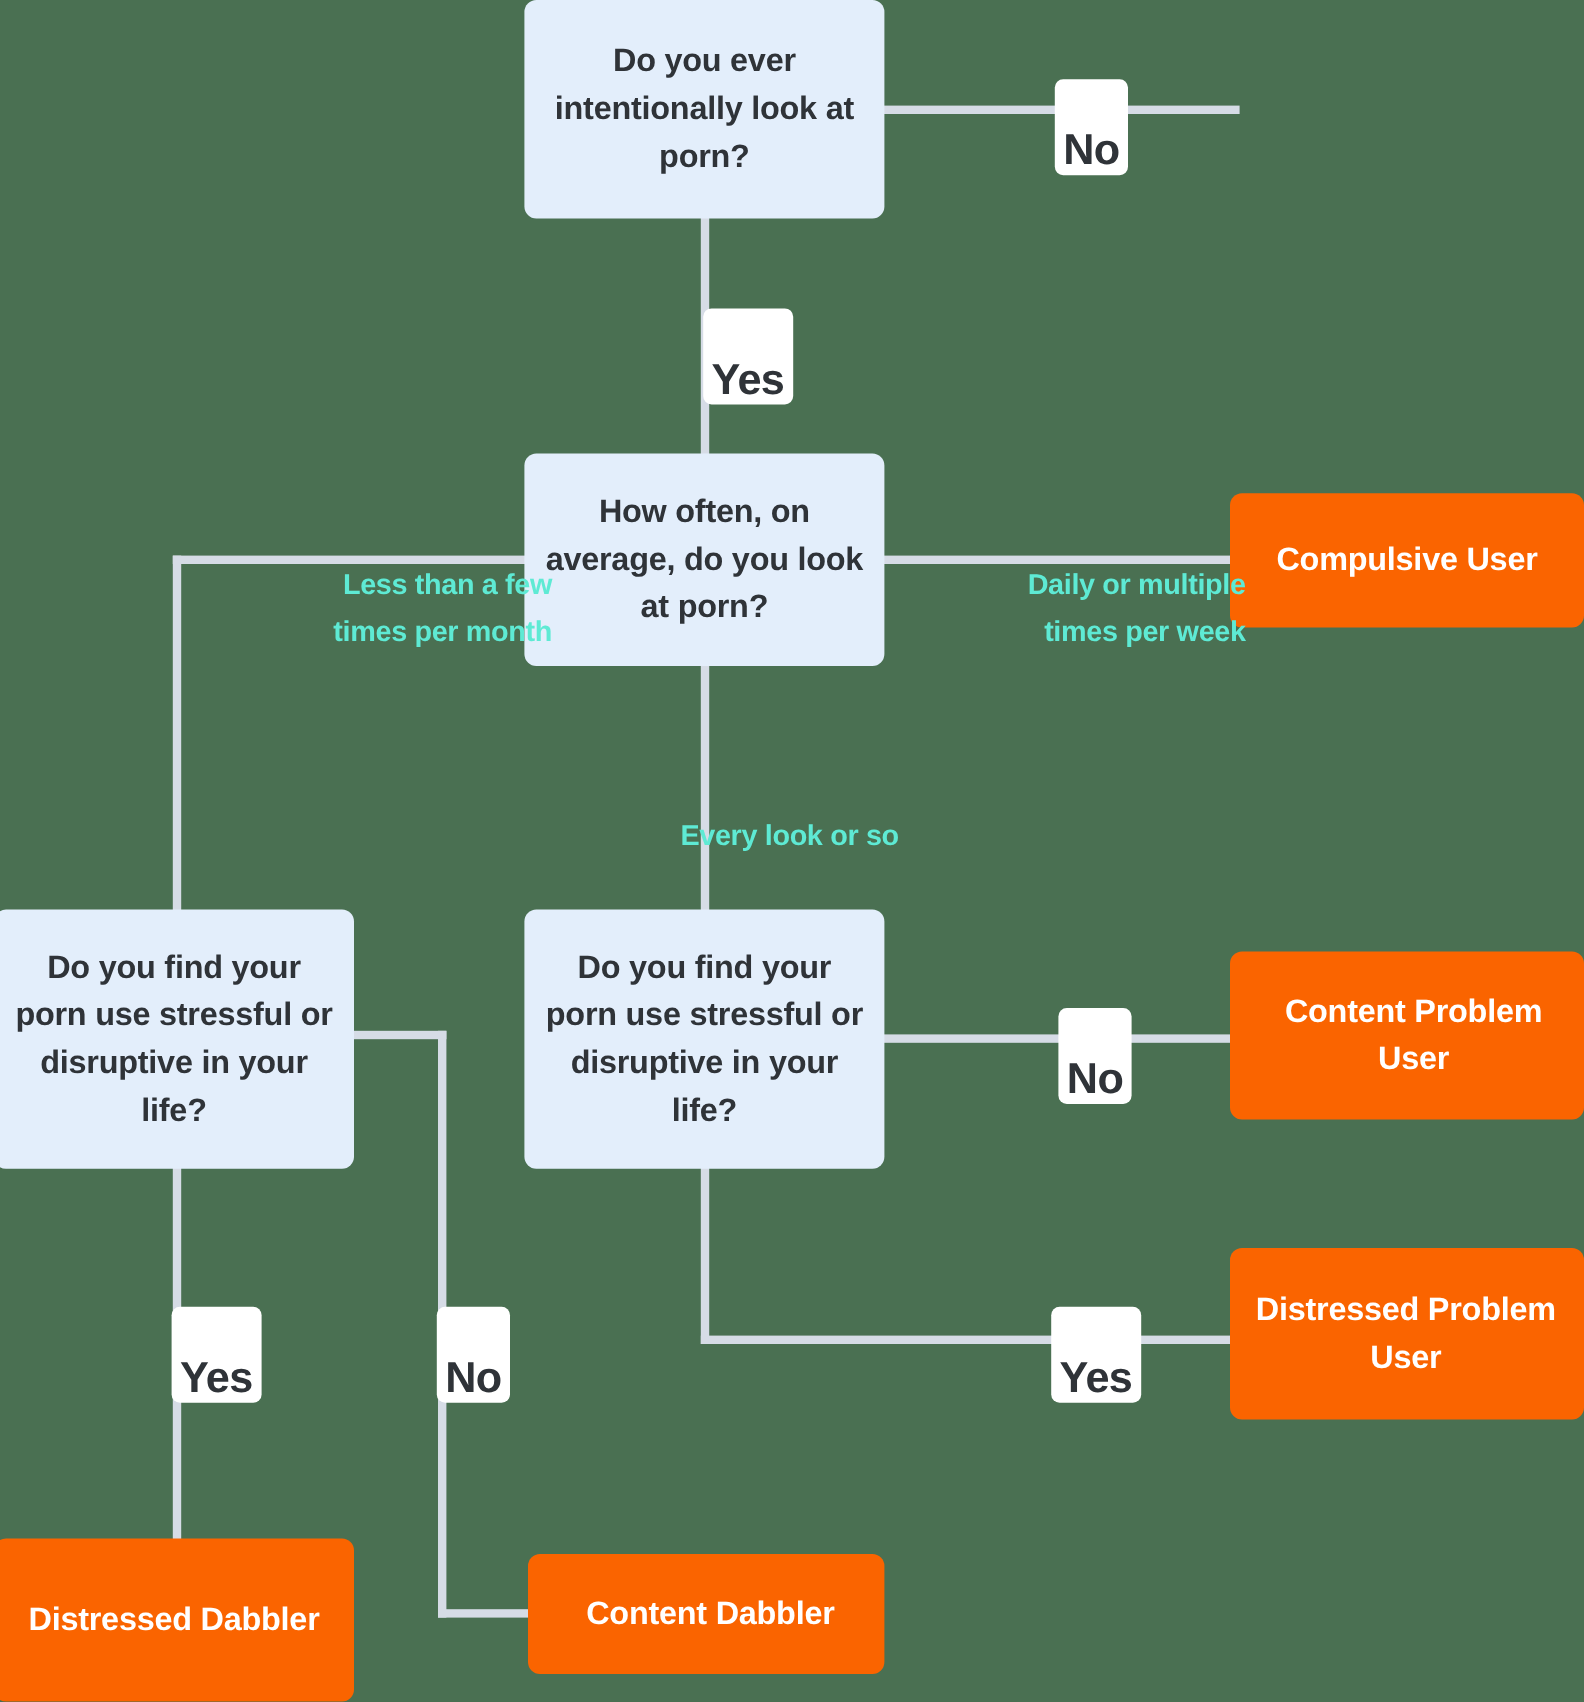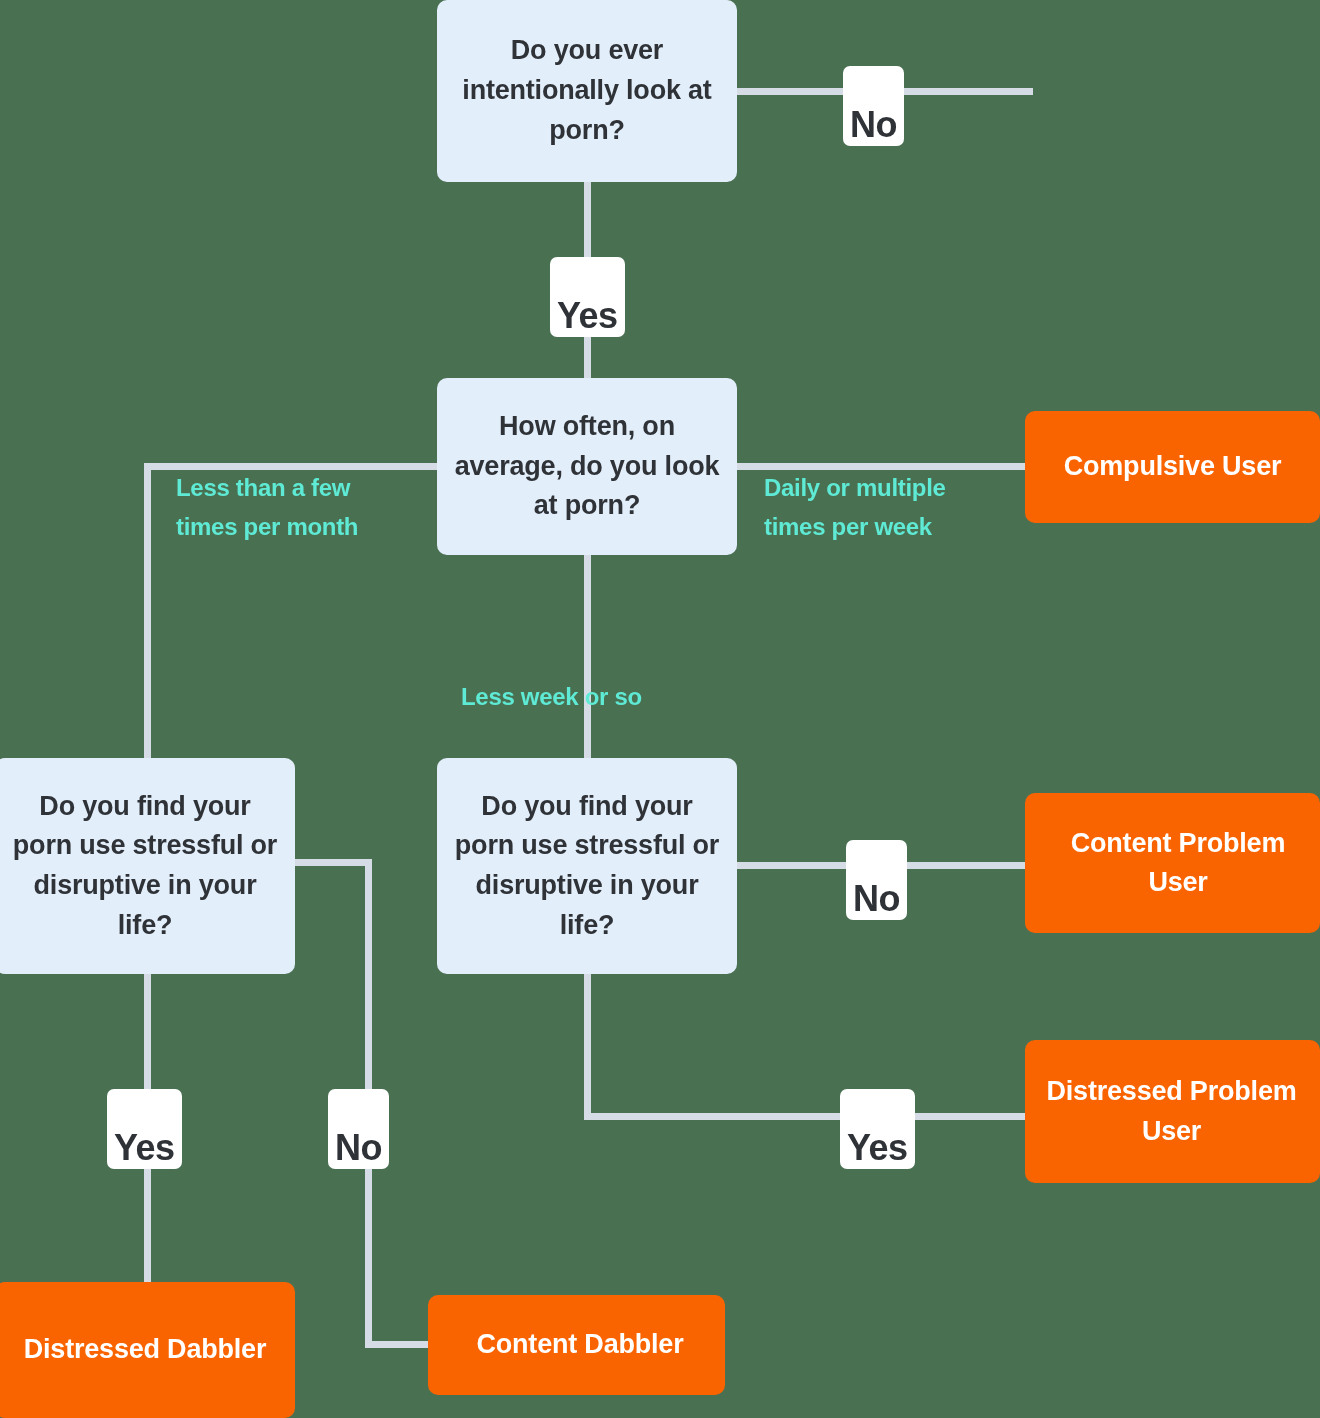--- a/index.html
+++ b/index.html
@@ -57,22 +57,23 @@
     letter-spacing: -0.2px;
   }
   .node-out.blue { background: #0a7cea; }
   .node-out.orange { background: #fa6400; }
 
   
   .elabel {
     position: absolute;
     z-index: 5;
     font-weight: bold;
-    text-align: left;
+    text-align: right;
     white-space: pre-line;
+    margin-left: 36px;
   }
   .elabel.yesno {
     color: #2f3338;
     font-size: 36px;
     line-height: 1.05;
     background: #ffffff;
     border-radius: 7px;
     padding: 2px 7px;
     letter-spacing: -0.5px;
   }
@@ -136,21 +137,21 @@
   </div>
 
   <div class="node node-out orange" style="left:1025px; top:1040px; width:295px; height:143px;padding-left:12px;">
     <span>Distressed Problem User</span>
   </div>
 
   <div class="node node-out orange" style="left:-5px; top:1282px; width:300px; height:136px;">
     <span>Distressed Dabbler</span>
   </div>
 
-  <div class="node node-out orange" style="left:428px; top:1295px; width:297px; height:100px;padding-left:21px;">
+  <div class="node node-out orange" style="left:440px; top:1295px; width:297px; height:100px;padding-left:21px;">
     <span>Content Dabbler</span>
   </div>
 
   <div class="elabel yesno" style="left:843px; top:66px;">
     <span>No</span>
   </div>
 
   <div class="elabel yesno" style="left:550px; top:257px;">
     <span>Yes</span>
   </div>
@@ -159,21 +160,21 @@
     <span>Less than a few
 times per month</span>
   </div>
 
   <div class="elabel cond" style="left:764px; top:428px; width:238px;">
     <span>Daily or multiple
 times per week</span>
   </div>
 
   <div class="elabel cond" style="left:461px; top:637px; width:252px;">
-    <span>Less week or so</span>
+    <span>Every look or so</span>
   </div>
 
   <div class="elabel yesno" style="left:846px; top:840px;">
     <span>No</span>
   </div>
 
   <div class="elabel yesno" style="left:840px; top:1089px;">
     <span>Yes</span>
   </div>
 

